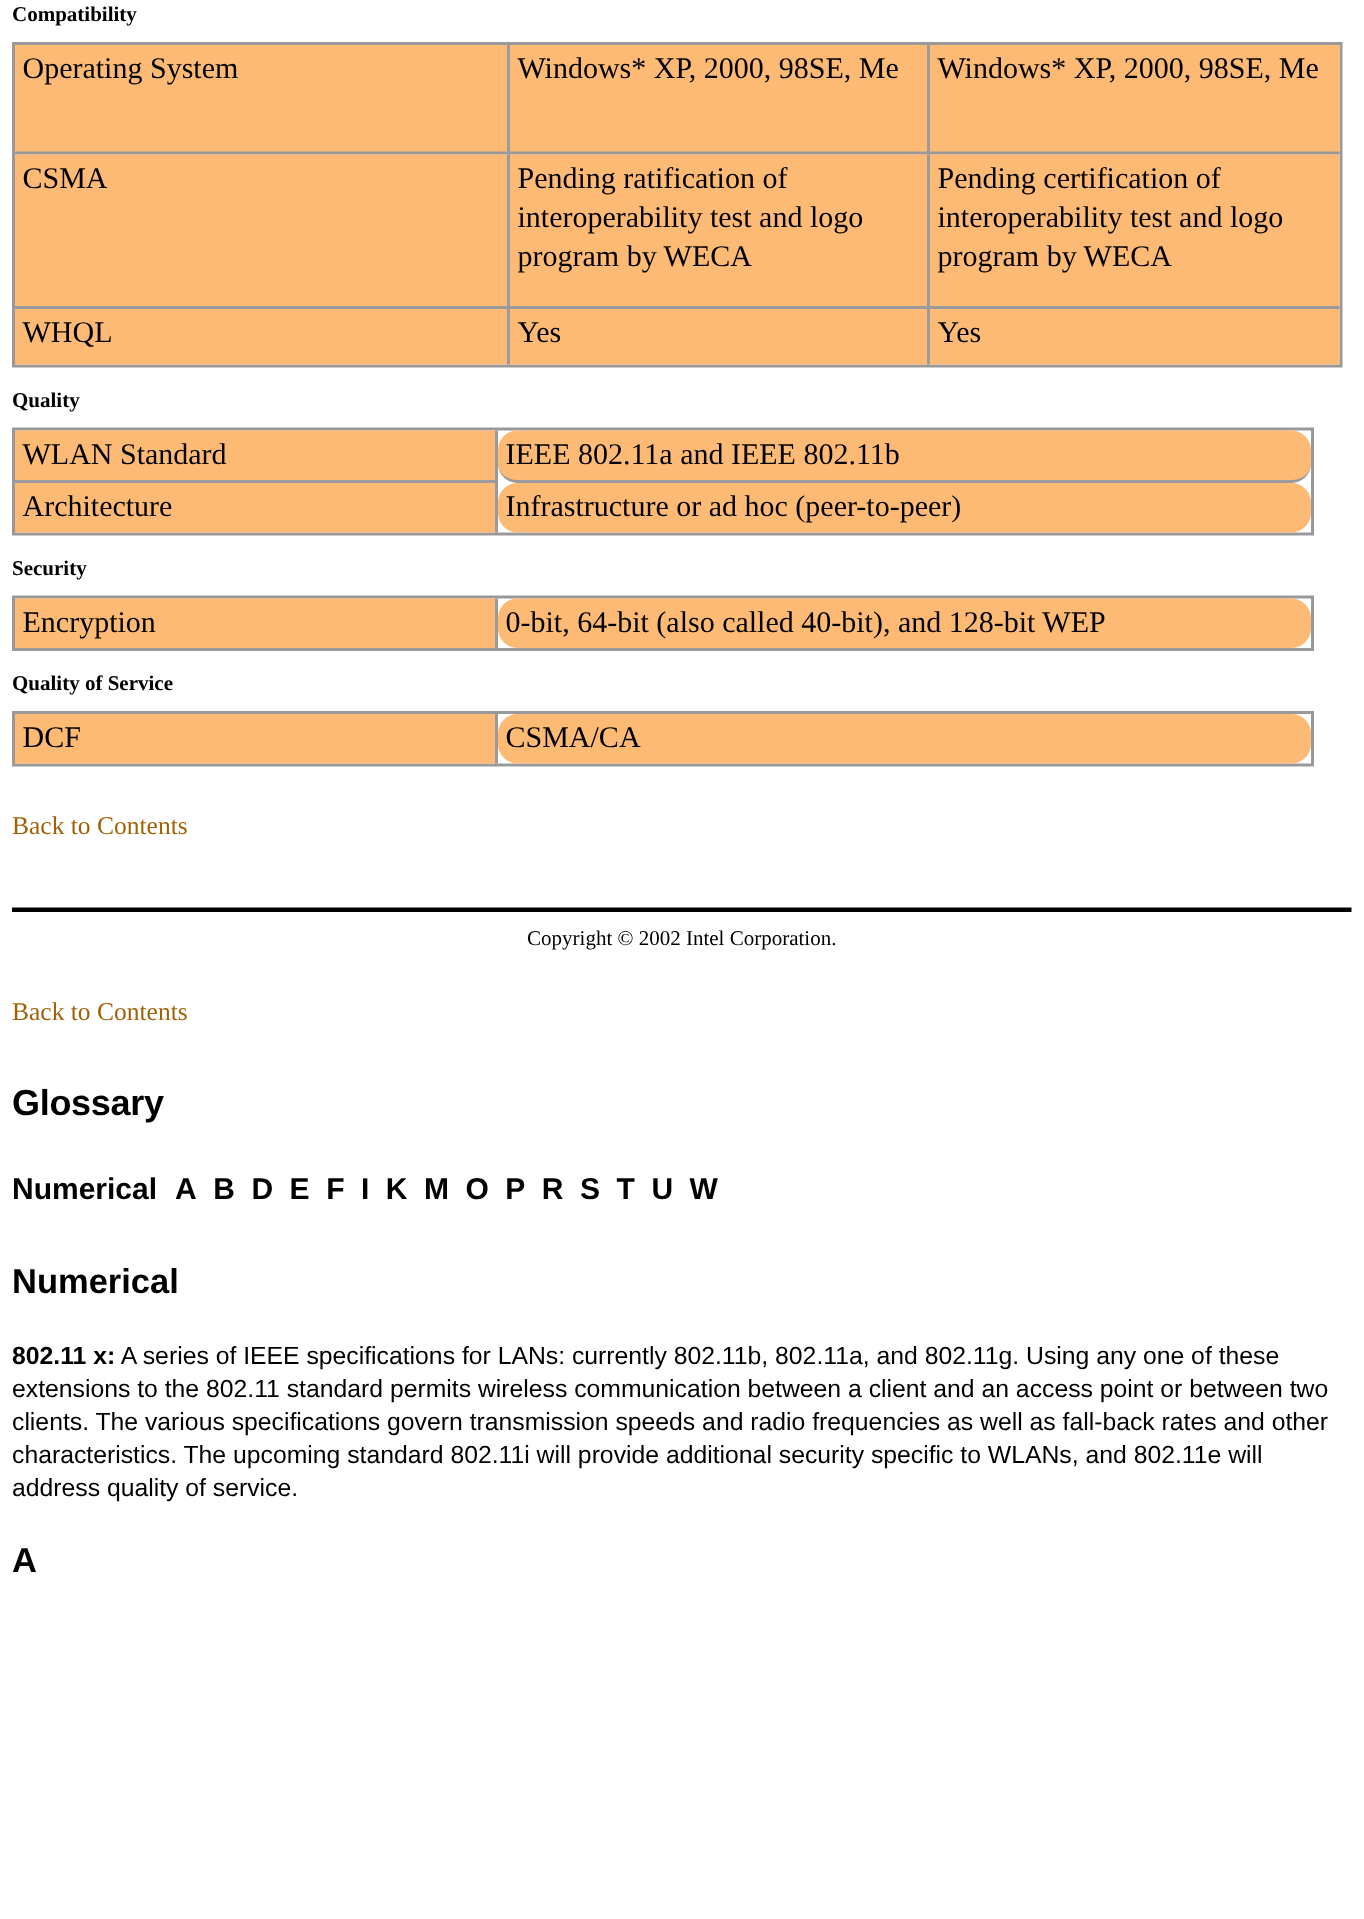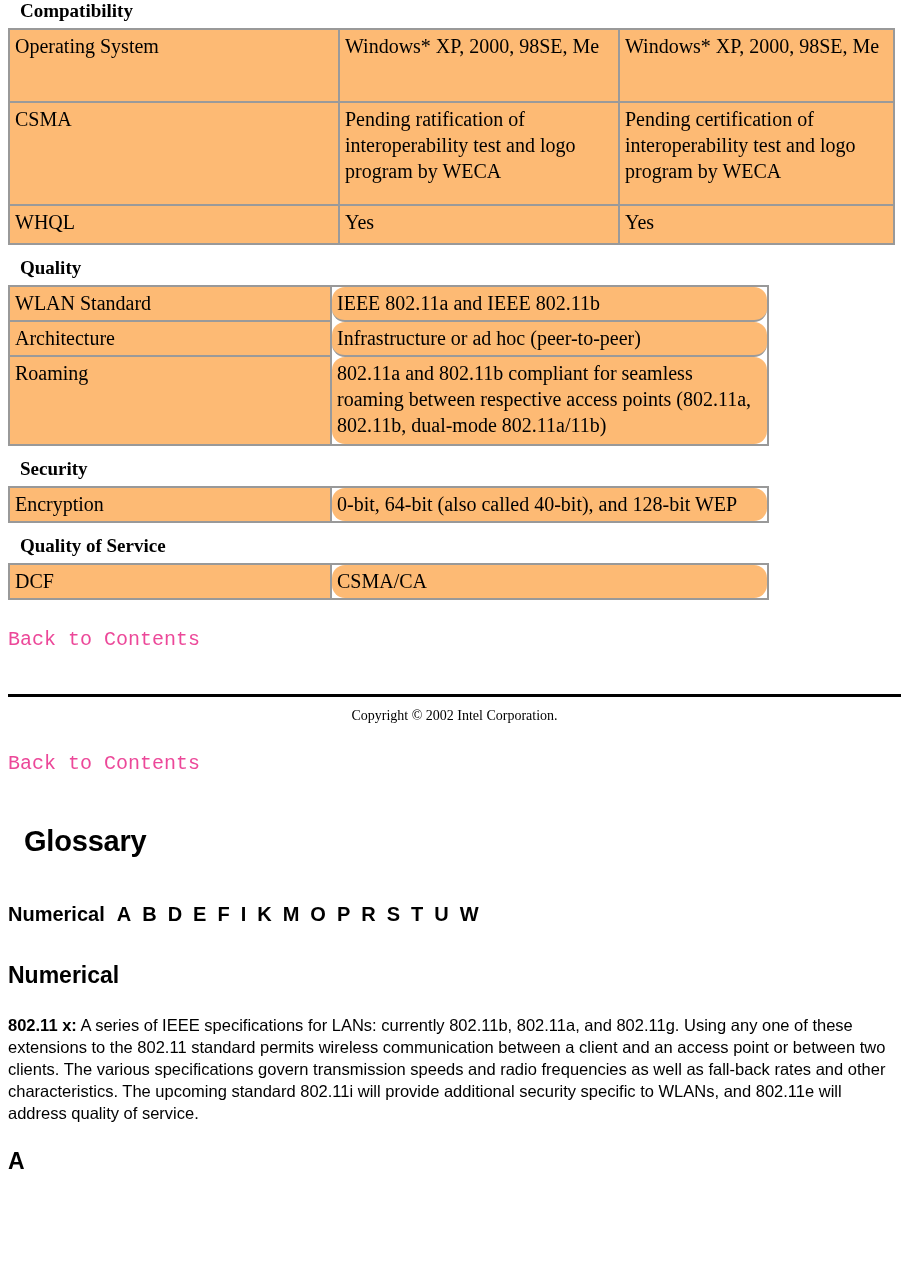--- a/index.html
+++ b/index.html
@@ -19,31 +19,31 @@
   .page {
     padding: 0 8px 0 8px;
     box-sizing: border-box;
     width: 909px;
   }
 
   
   .sec-head {
     font-family: "Liberation Serif", "DejaVu Serif", serif;
     font-weight: bold;
-    font-size: 19px;
+    font-size: 14px;
     line-height: 22px;
-    margin: 0 0 6px 12px;
+    margin: 0 0 6px 0;
     padding: 0;
   }
 
   
   table.spec {
     border-collapse: separate;
     border-spacing: 0;
-    width: 761px;
+    width: 868px;
     margin: 0 0 0 0;
     border: 2px solid #999999;
     background: #ffffff;
     table-layout: fixed;
   }
   table.spec td {
     border-right: 2px solid #9a9a9a;
     border-bottom: 2px solid #9a9a9a;
     padding: 3px 5px 4px 5px;
     font-family: "Liberation Serif", "DejaVu Serif", serif;
@@ -61,24 +61,24 @@
   table.compat td.c3 { width: 263px; }
 
   table.two td.c1 { width: 310px; }
   table.two td.c2 { width: auto; border-radius: 13px; }
 
   .row-os td { height: 64px; }
   .row-weca td { height: 94px; }
   .row-whql td { height: 30px; }
   .row-tall td { height: 80px; }
   .backlink {
-    font-family: Liberation Mono, monospace;
-    font-size: 20px;
+    font-family: Liberation Serif, serif;
+    font-size: 17px;
     line-height: 20px;
-    color: #ec4899;
+    color: #a16207;
     text-decoration: none;
     display: inline-block;
   }
 
   .rule {
     border: 0;
     border-top: 3px solid #000000;
     margin: 0;
     height: 0;
     width: 893px;
@@ -87,24 +87,24 @@
   .copyright {
     font-family: "Liberation Serif", "DejaVu Serif", serif;
     font-size: 14px;
     line-height: 17px;
     margin: 0;
     text-align: center;
   }
 
   h1.glossary {
     font-family: "Liberation Sans", "DejaVu Sans", sans-serif;
-    font-size: 29px;
+    font-size: 24px;
     font-weight: bold;
     line-height: 34px;
-    margin: 16px;
+    margin: 0;
     padding: 0;
     letter-spacing: -0.2px;
   }
 
   .index-bar {
     font-family: "Liberation Sans", "DejaVu Sans", sans-serif;
     font-size: 20px;
     font-weight: bold;
     line-height: 20px;
   }
@@ -178,24 +178,20 @@
   <table class="spec two">
     <tbody>
       <tr>
         <td class="c1">WLAN Standard</td>
         <td class="c2">IEEE 802.11a and IEEE 802.11b</td>
       </tr>
       <tr>
         <td class="c1">Architecture</td>
         <td class="c2">Infrastructure or ad hoc (peer-to-peer)</td>
       </tr>
-      <tr class="row-tall">
-        <td class="c1">Roaming</td>
-        <td class="c2">802.11a and 802.11b compliant for seamless roaming between respective access points (802.11a, 802.11b, dual-mode 802.11a/11b)</td>
-      </tr>
     </tbody>
   </table>
 
   <div class="sp-12"></div>
 
   
   <div class="sec-head">Security</div>
 
   <table class="spec two">
     <tbody>

